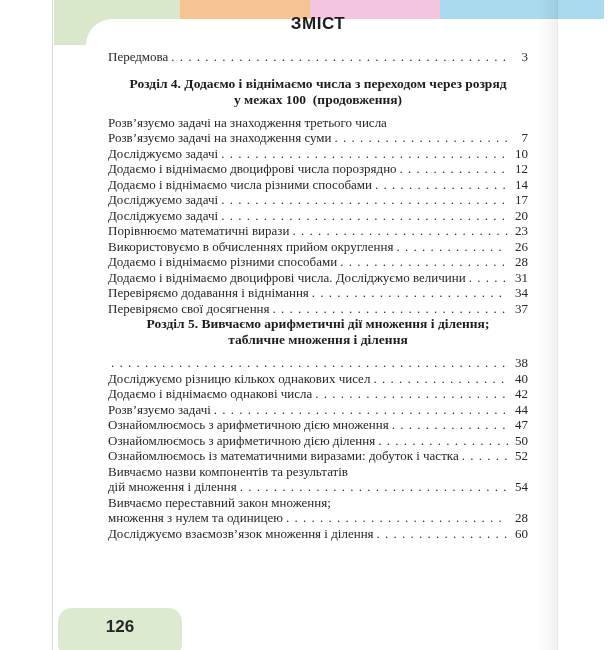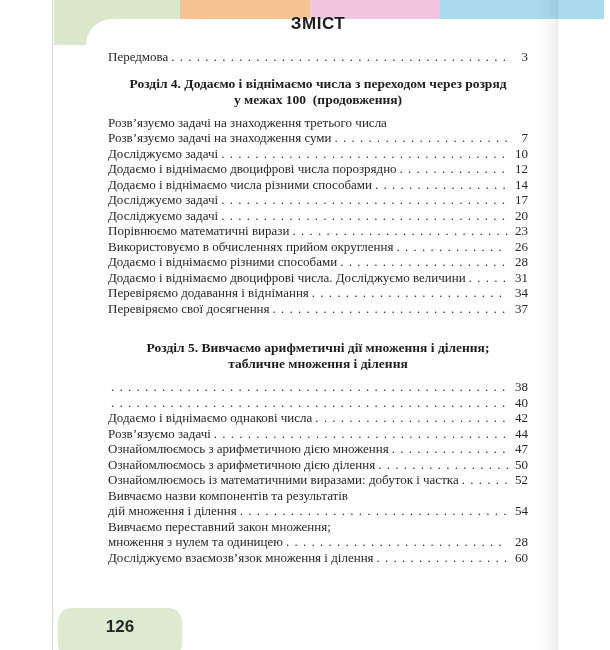--- a/index.html
+++ b/index.html
@@ -22,21 +22,21 @@
              background:rgba(120,120,120,.28);z-index:3}
   .right-shade{position:absolute;top:0;bottom:0;left:538px;width:19px;z-index:3;
                background:linear-gradient(to right,rgba(0,0,0,0),rgba(0,0,0,.055));
                border-right:1px solid rgba(0,0,0,.09)}
   
   .toc{position:absolute;left:108px;top:14px;width:420px;z-index:5}
   .toc-title{font-family:"Liberation Sans",sans-serif;font-weight:700;
              font-size:17px;line-height:20px;text-align:center;letter-spacing:.5px;color:#1d1d1d}
   .front{margin-top:15px}
   .section.mt-sm{margin-top:11px}
-  .section.mt-lg{margin-top:24px}
+  .section.mt-lg{}
   .section-heading{font-weight:700;text-align:center;font-size:13.5px;
                    line-height:16px;margin-bottom:7px;color:#1d1d1d}
   .heading-line{white-space:pre-wrap}
   .row{display:flex;align-items:baseline;font-size:13px;line-height:15.5px}
   .cont-line{display:block;font-size:13px;line-height:15.5px}
   .etitle{white-space:nowrap}
   .dots{flex:1 1 auto;overflow:hidden;white-space:nowrap;margin:0 4px 0 3px;color:#2e2e2e}
   .dots::after{
     letter-spacing:1px;
     content:". . . . . . . . . . . . . . . . . . . . . . . . . . . . . . . . . . . . . . . . . . . . . . . . . . . . . . . . . . . . . . . . . . . . . .";
@@ -141,20 +141,21 @@
       <div class="section mt-lg">
         <div class="section-heading">
           <div class="heading-line">Розділ 5. Вивчаємо арифметичні дії множення і ділення;</div>
           <div class="heading-line">табличне множення і ділення</div>
         </div>
         <div class="row">
           <span class="dots"></span>
           <span class="pnum">38</span>
         </div>
         <div class="row">
+          <span class="etitle">Досліджуємо різницю кількох однакових чисел</span>
           <span class="dots"></span>
           <span class="pnum">40</span>
         </div>
         <div class="row">
           <span class="etitle">Додаємо і віднімаємо однакові числа</span>
           <span class="dots"></span>
           <span class="pnum">42</span>
         </div>
         <div class="row">
           <span class="etitle">Розв’язуємо задачі</span>

